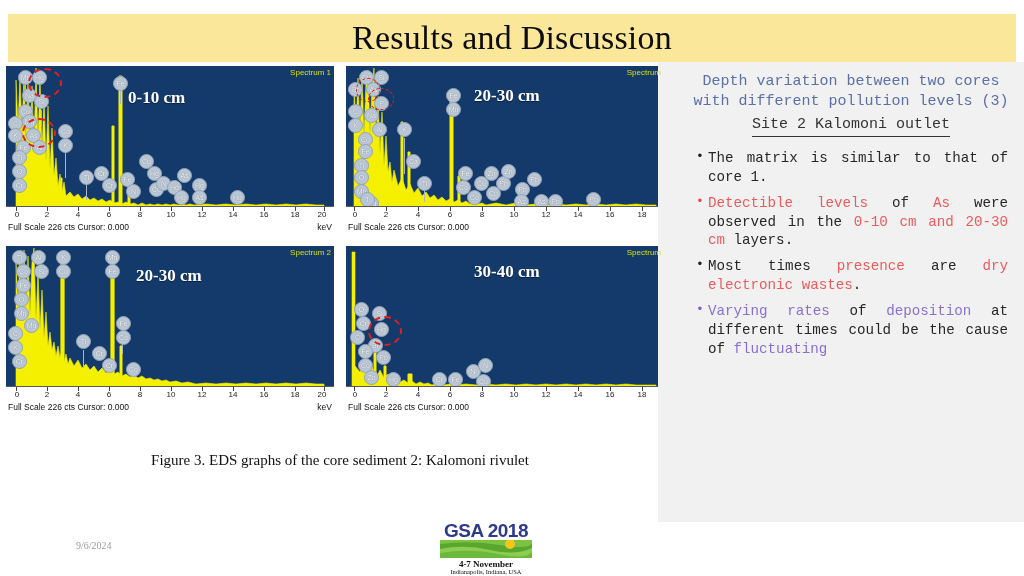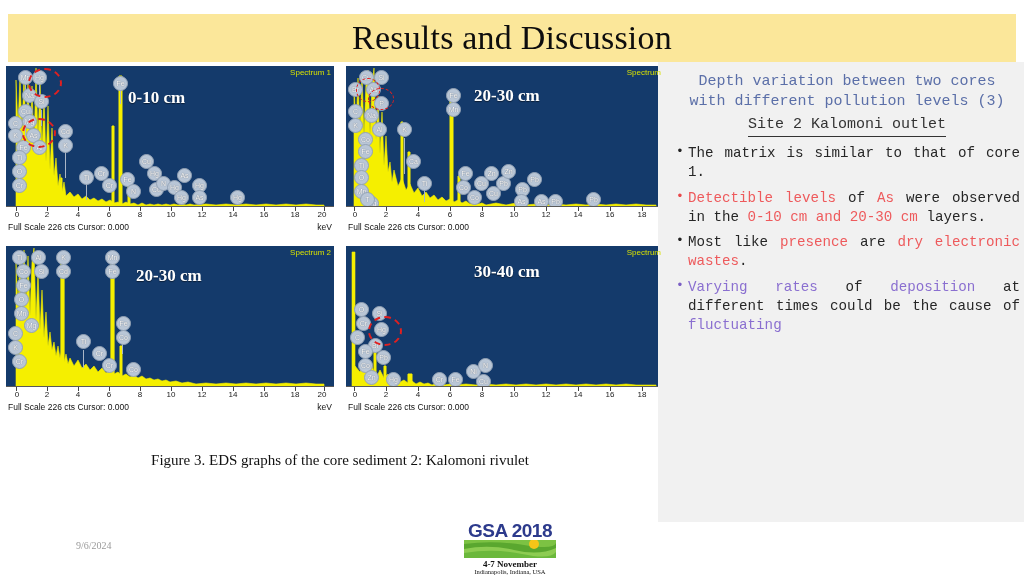--- a/index.html
+++ b/index.html
@@ -159,21 +159,21 @@
   #text-panel {
     position: absolute;
     left: 658px; top: 62px;
     width: 366px; height: 460px;
     background: #f1f1f1;
   }
   #text-content {
     position: absolute;
     left: 658px; top: 62px;
     width: 366px;
-    padding: 4px 4px 0 16px;
+    padding: 4px 4px 0 24px;
     box-sizing: border-box;
     font-family: "Liberation Mono", monospace;
     font-size: 14.2px;
     line-height: 1.33;
     color: #222222;
   }
   .heading {
     text-align: center;
     color: #5b6fa8;
     font-size: 15px;
@@ -181,21 +181,21 @@
     margin: 6px 2px 4px 2px;
   }
   .subheading-wrap { text-align: center; margin-bottom: 7px; }
   .subheading-inner {
     display: inline-block;
     border-bottom: 1.5px solid #333333;
     padding-bottom: 1px;
     color: #333333;
     font-size: 15px;
   }
-  ul.bullets { list-style: none; margin: 0; padding: 0; font-family: Liberation Mono, monospace; }
+  ul.bullets { list-style: none; margin: 12px; padding: 0; font-family: Liberation Mono, monospace; }
   ul.bullets > li {
     position: relative;
     padding-left: 14px;
     margin-bottom: 7px;
     text-align: justify;
     text-justify: inter-word;
   }
   ul.bullets > li::before {
     content: "\2022";
     position: absolute;
@@ -212,21 +212,21 @@
   
   #footer-date {
     position: absolute;
     left: 76px; top: 540px;
     font-size: 10px;
     color: #9a9a9a;
     font-family: Liberation Serif, serif;
   }
   #gsa-logo {
     position: absolute;
-    left: 458px; top: 519px;
+    left: 434px; top: 519px;
     width: 104px; height: 56px;
   }
   #gsa-wordmark {
     position: absolute;
     left: 0; top: 0;
     width: 104px; height: 23px;
     font-family: "Liberation Sans", sans-serif;
     font-weight: bold;
     font-size: 19px;
     color: #2c3a8c;
@@ -572,21 +572,21 @@
 
   <div id="text-panel"></div>
   <div id="text-content">
     <div class="heading">Depth variation between two cores with different pollution levels (3)</div>
     <div class="subheading-wrap">
       <span class="subheading-inner">Site 2 Kalomoni outlet</span>
     </div>
     <ul class="bullets" id="bullet-list">
         <li class="b-dark"><span class="d">The matrix is similar to that of core 1.</span></li>
         <li class="b-red"><span class="r">Detectible levels </span><span class="d">of </span><span class="r">As </span><span class="d">were observed in the </span><span class="r">0-10 cm and 20-30 cm </span><span class="d">layers.</span></li>
-        <li class="b-dark"><span class="d">Most like </span><span class="r">presence </span><span class="d">are </span><span class="r">dry electronic wastes</span><span class="d">.</span></li>
+        <li class="b-dark"><span class="d">Most times </span><span class="r">presence </span><span class="d">are </span><span class="r">dry electronic wastes</span><span class="d">.</span></li>
         <li class="b-purple"><span class="p">Varying rates </span><span class="d">of </span><span class="p">deposition </span><span class="d">at different times could be the cause of </span><span class="p">fluctuating</span></li>
       </ul>
   </div>
 
   <div id="footer-date">9/6/2024</div>
   <div id="gsa-logo">
     <div id="gsa-wordmark">GSA 2018</div>
     <div id="gsa-hills">
       <svg width="92" height="18" viewBox="0 0 92 18">
         <rect x="0" y="0" width="92" height="18" fill="#7cc243"></rect>

